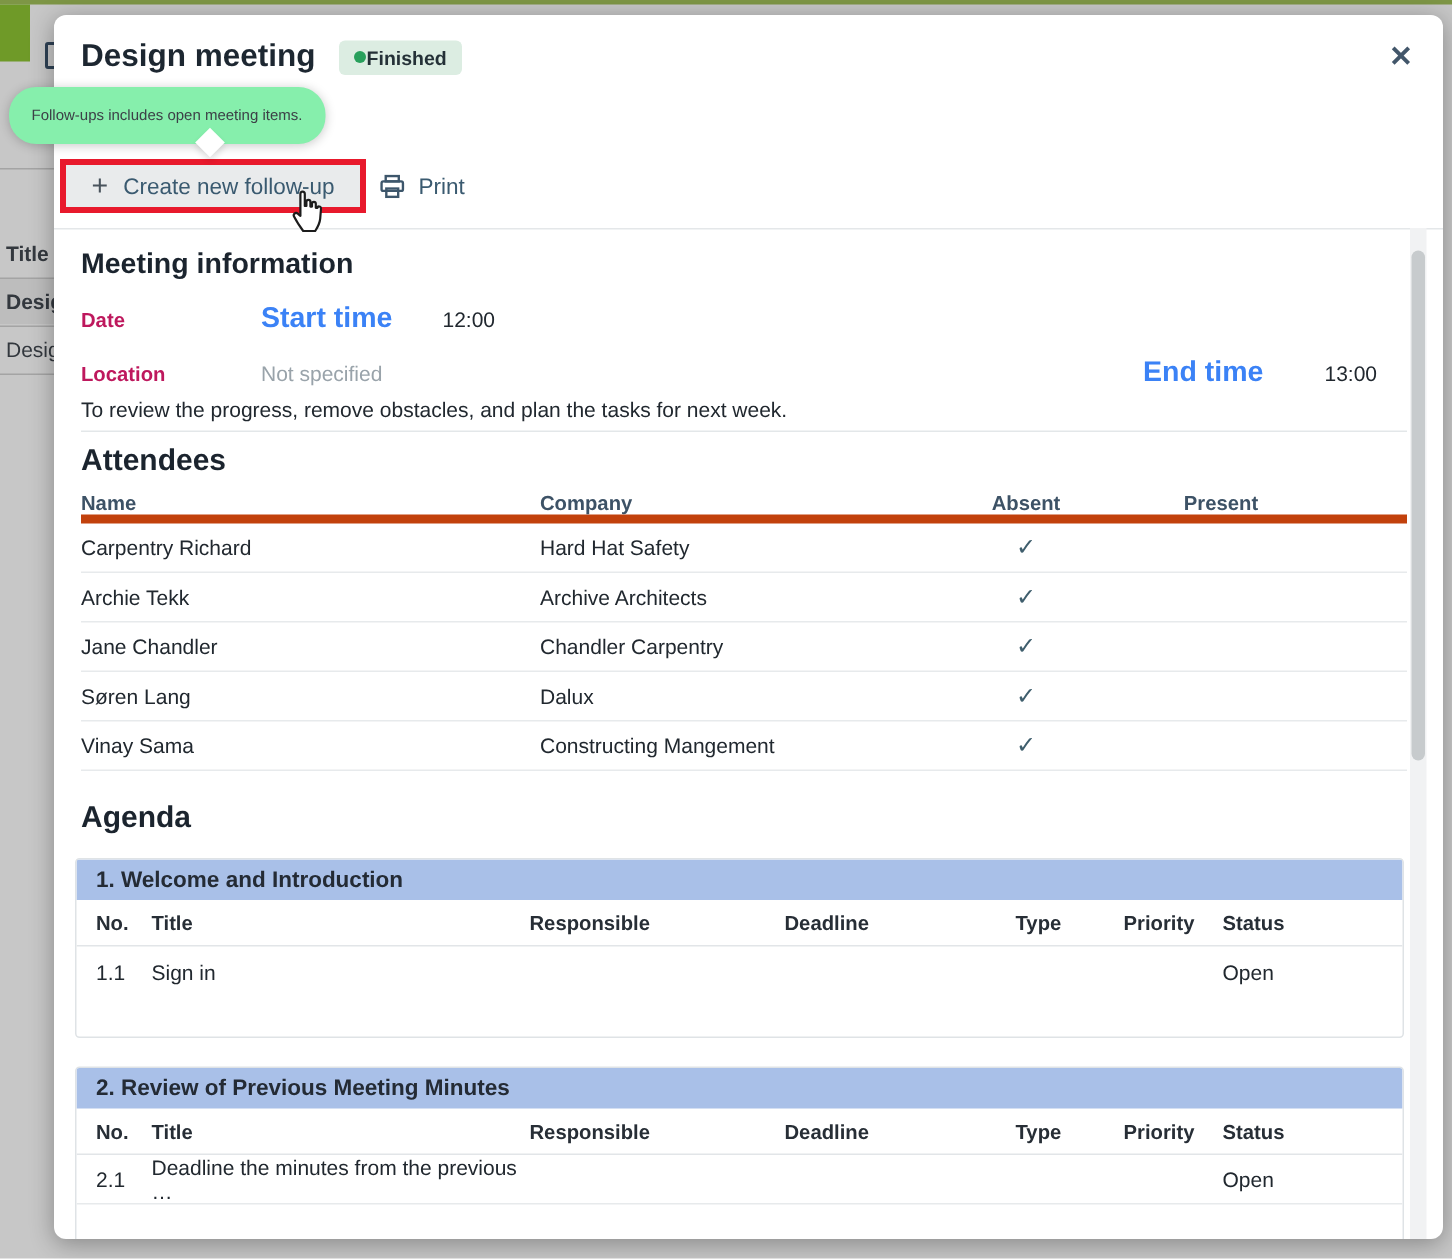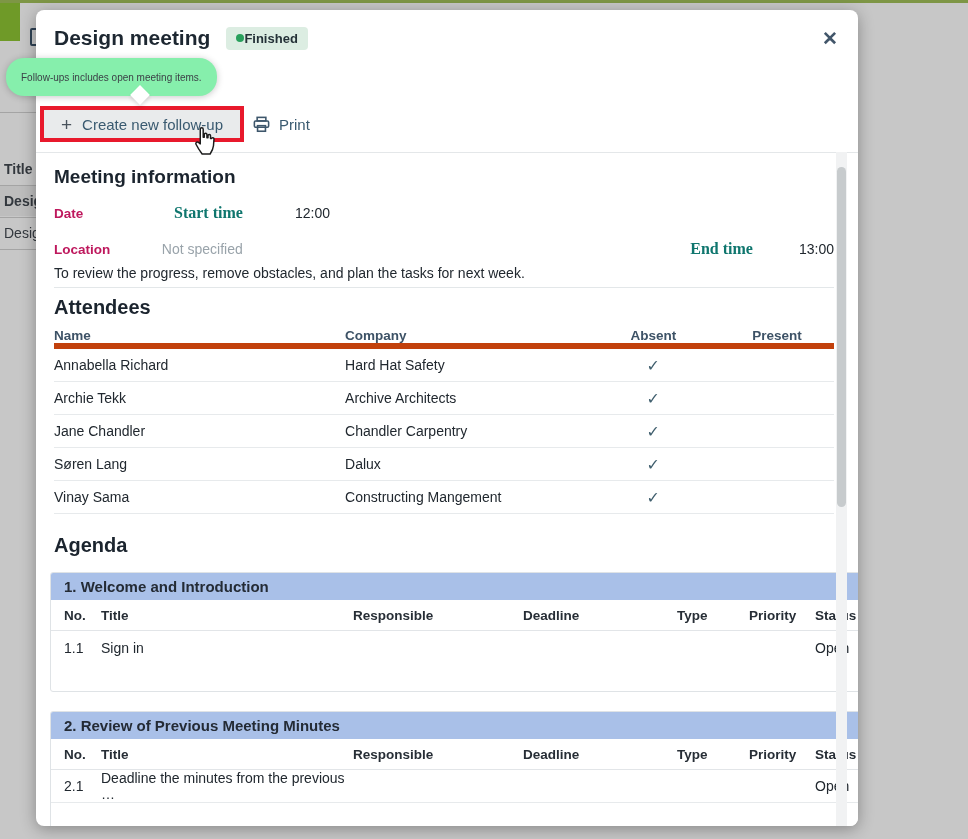--- a/index.html
+++ b/index.html
@@ -15,21 +15,21 @@
   .top-strip { position:absolute; top:0; left:0; width:968px; height:3px; background:var(--top-strip-green,#7e9646); z-index:1; }
   .bg-logo   { position:absolute; top:3px; left:0; width:20px; height:38px; background:var(--logo-green,#6f9a28); z-index:1; }
   .bg-icon   { position:absolute; top:28px; left:30px; width:15px; height:18px; border:2px solid #2e4154; border-radius:2px; z-index:1; }
   .bg-line   { position:absolute; left:0; width:40px; height:1px; background:#a4a4a4; z-index:1; }
   .bg-row-sel{ position:absolute; left:0; top:186px; width:40px; height:30px; background:#bdbdbd; z-index:1; }
   .bg-text   { position:absolute; left:4px; color:#33383e; font-size:14px; z-index:2; white-space:nowrap; }
   .bg-text.b { font-weight:700; }
 
   
   .modal {
-    position:absolute; left:36px; top:10px; width:822px; height:816px;
+    position:absolute; left:36px; top:10px; width:926px; height:816px;
     background:#fff; border-radius:8px; box-shadow:0 3px 16px rgba(0,0,0,.32);
     z-index:10;
   }
   .modal-clip { position:absolute; inset:0; border-radius:8px; overflow:hidden; }
 
   .dialog-header { position:absolute; top:16px; left:18px; right:18px; display:flex; align-items:center; }
   .dialog-title { font-size:21px; font-weight:700; color:#1d2731; }
   .badge { margin-left:16px; display:flex; align-items:center; gap:0; background:var(--badge-bg,#dcede2); border-radius:4px; height:23px; padding:0 10px; }
   .badge-dot { width:8px; height:8px; border-radius:50%; background:var(--badge-dot,#28a05c); }
   .badge-text { font-size:13px; font-weight:600; color:#243137; }
@@ -39,21 +39,21 @@
   .toolbar-divider { position:absolute; top:142px; left:0; right:0; height:1px; background:#e4e7e9; }
 
   
   .content { position:absolute; top:143px; left:0; right:0; bottom:0; overflow:hidden; padding:12px 24px 0 18px; }
   .sec { margin:0; font-size:19px; font-weight:700; color:#1b242e; line-height:24px; }
   .sec-lg { font-size:20px; line-height:26px; }
 
   .info-row { display:flex; margin-top:12px; height:24px; align-items:center; font-size:14px; color:#21282f; }
   .info-label   { width:120px; font-size:13.5px; font-weight:700; color:#be185d; }
   .info-value   { width:588px; }
-  .info-label-r { width:121px; font-size:16px; font-weight:700; color:#0f766e;font-family:Liberation Serif, serif; }
+  .info-label-r { width:121px; font-size:19px; font-weight:700; color:#3b82f6; }
   .muted { color:#99a3aa; }
   .desc { margin:4px 0 0 0; font-size:14px; color:#21282f; height:20px; }
   .hdiv { border:none; height:1px; background:#e3e7e9; margin:2px 0 0 0; }
   .mt6 { margin-top:6px; }
 
   
   .att-header { display:flex; margin-top:8px; height:21px; border-bottom:6px solid #c2410c; font-size:13.5px; font-weight:700; color:#3d5266; }
   .att-row { display:flex; height:33px; align-items:center; border-bottom:1px solid #e7eaec; font-size:14px; color:#21282f; }
   .c-name{width:306px;} .c-company{width:254px;} .c-absent{width:140px; text-align:center;} .c-present{width:120px; text-align:center;}
   .check { color:#3f5e6d; font-size:16px; font-weight:400; }
@@ -157,21 +157,21 @@
       <h2 class="sec sec-lg mt6">Attendees</h2>
 
       <div class="att-header">
         <span class="c-name">Name</span>
         <span class="c-company">Company</span>
         <span class="c-absent">Absent</span>
         <span class="c-present">Present</span>
       </div>
 
       <div class="att-row">
-        <span class="c-name">Annabella Richard</span>
+        <span class="c-name">Carpentry Richard</span>
         <span class="c-company">Hard Hat Safety</span>
         <span class="c-absent check">✓</span>
         <span class="c-present"></span>
       </div>
       <div class="att-row">
         <span class="c-name">Archie Tekk</span>
         <span class="c-company">Archive Architects</span>
         <span class="c-absent check">✓</span>
         <span class="c-present"></span>
       </div>

